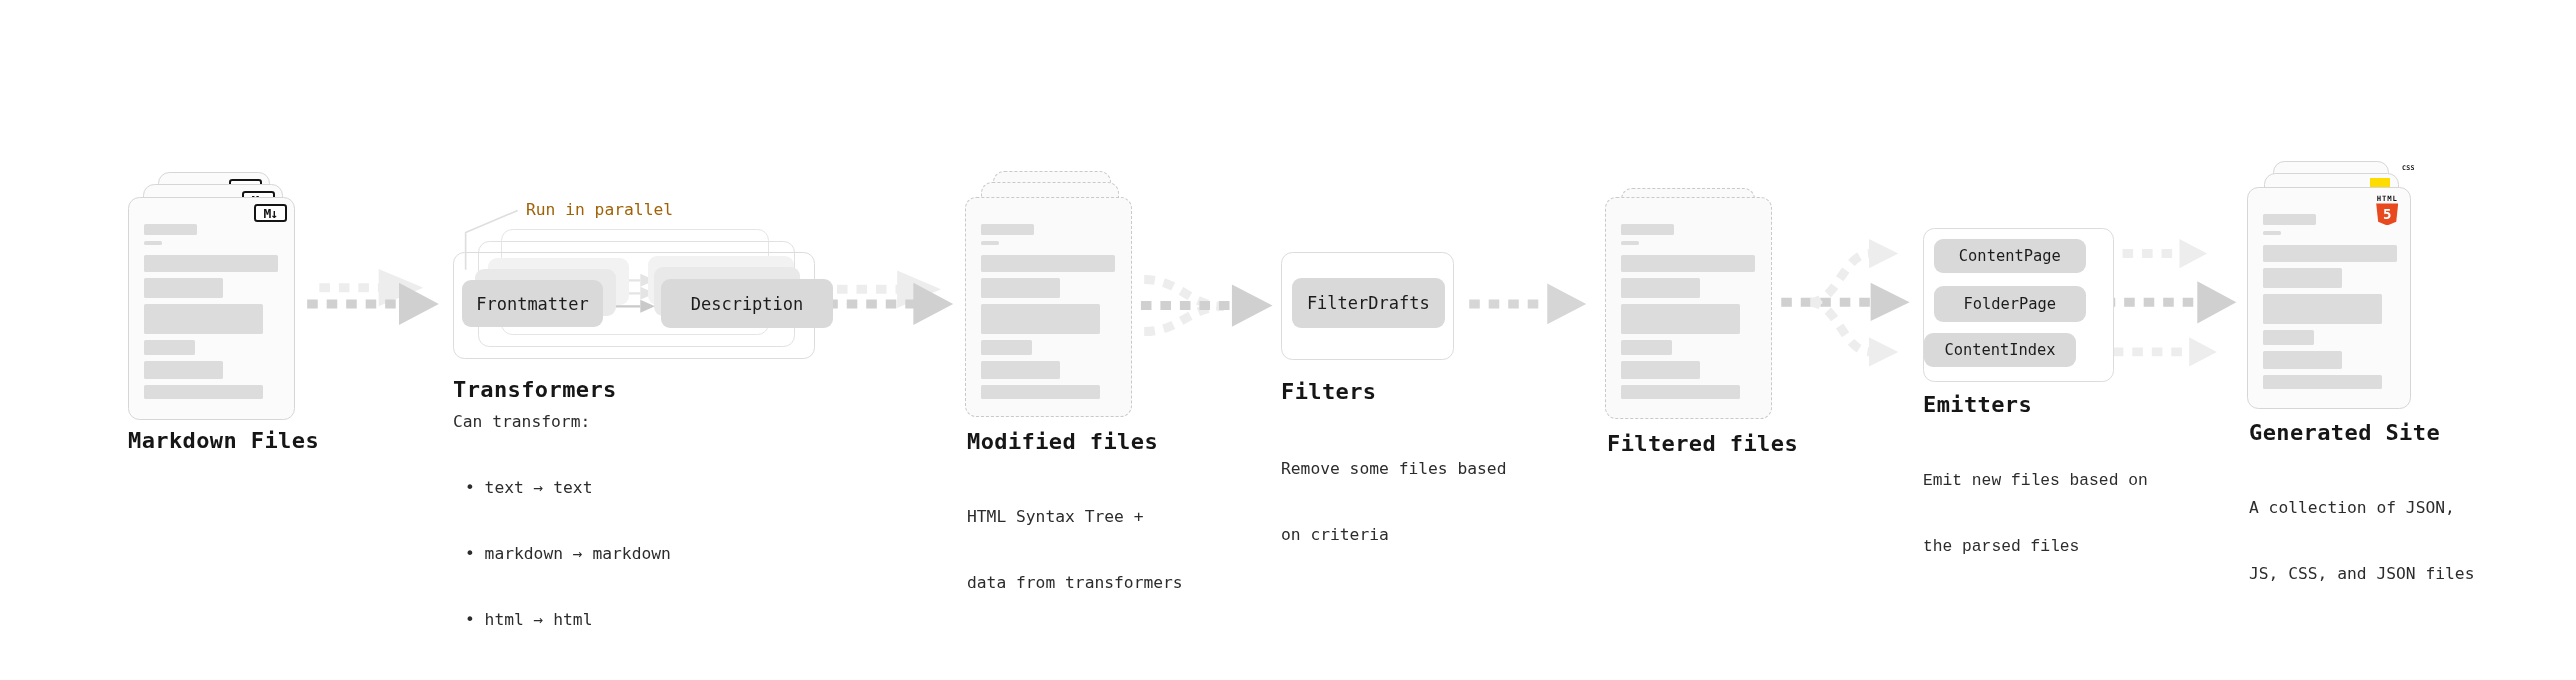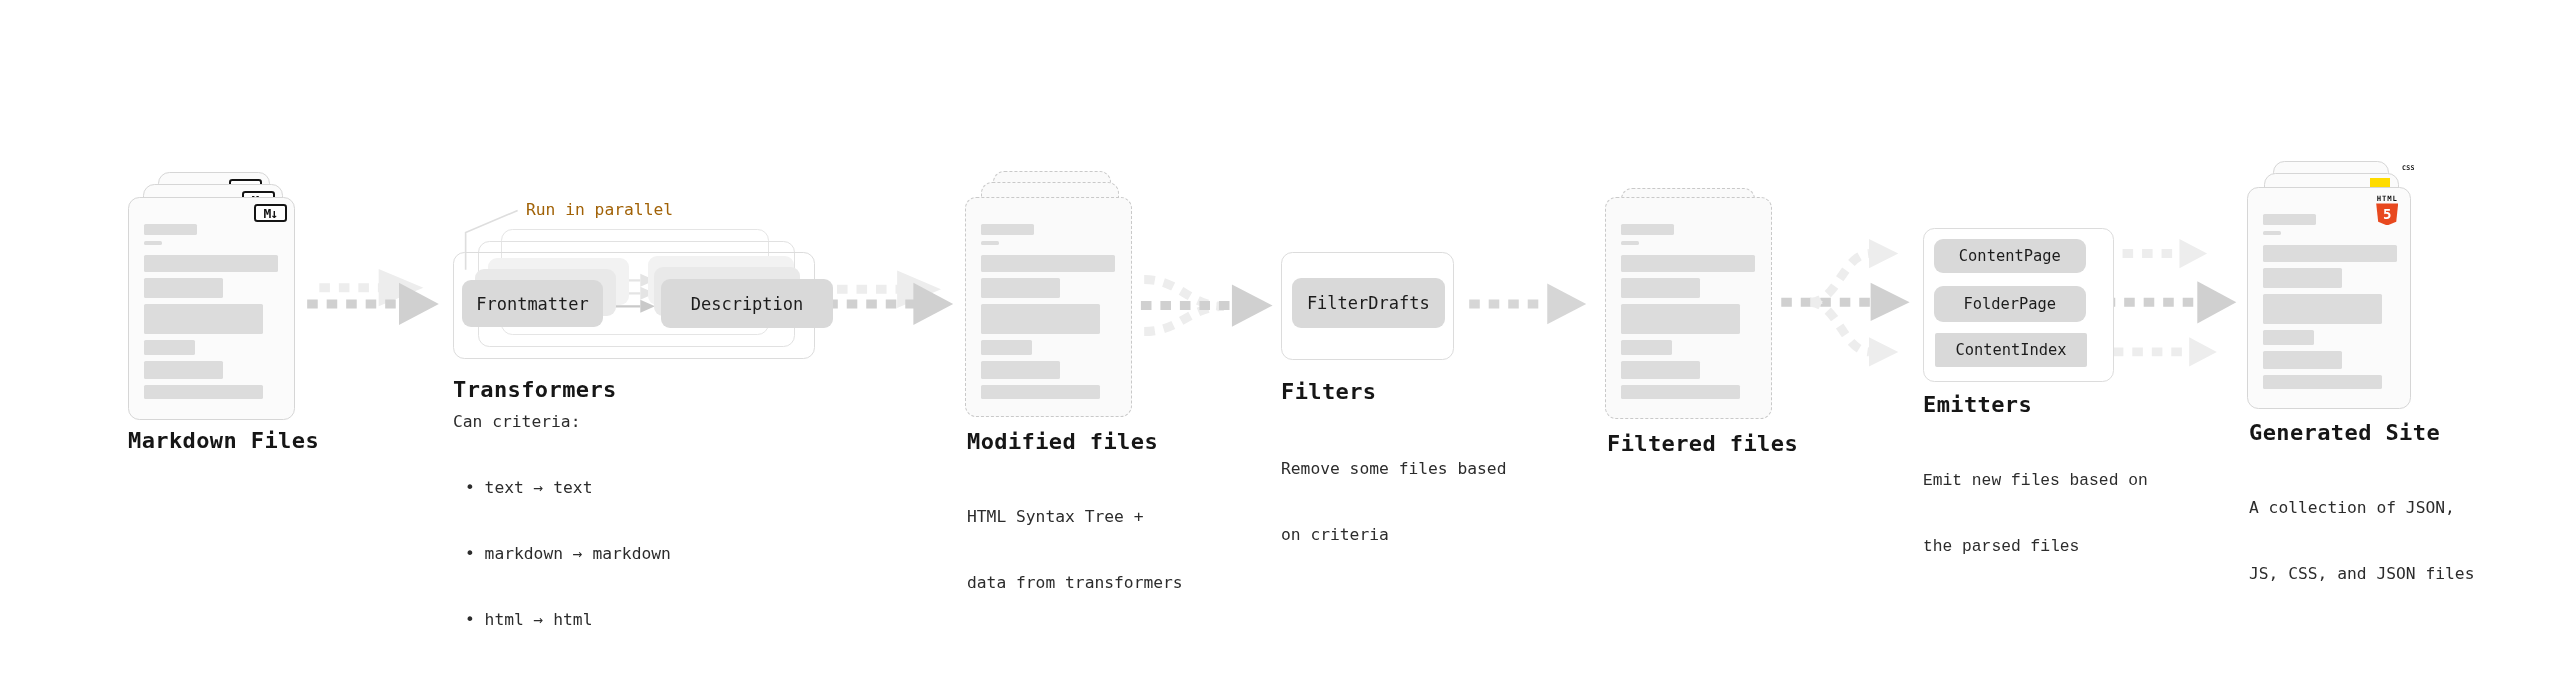--- a/index.html
+++ b/index.html
@@ -156,21 +156,21 @@
     <div class="t-box" style="left:453px;top:252px;width:362px;height:107px;border-color:#dcdcdc;z-index:4;"></div>
 
     <div class="pill ghost2" style="left:488px;top:258px;width:141px;height:47px;z-index:5;"></div>
     <div class="pill ghost1" style="left:475px;top:269px;width:141px;height:47px;z-index:6;"></div>
     <div class="pill" style="left:462px;top:280px;width:141px;height:47px;z-index:7;">Frontmatter</div>
 
     <div class="pill ghost2" style="left:648px;top:256px;width:146px;height:49px;z-index:5;"></div>
     <div class="pill ghost1" style="left:654px;top:267px;width:146px;height:49px;z-index:6;"></div>
     <div class="pill" style="left:661px;top:279px;width:172px;height:49px;z-index:7;">Description</div>
     <div class="stage-title" style="left:453px;top:377px;">Transformers</div>
-    <div class="stage-sub" style="left:453px;top:411px;">Can criteria:</div>
+    <div class="stage-sub" style="left:453px;top:411px;">Can transform:</div>
     <div class="bullets" style="left:465px;top:433px;">
       <div>• text → text</div>
       <div>• markdown → markdown</div>
       <div>• html → html</div>
     </div>
   </section>
 
   <section>
     <div class="file-card dashed back-card" style="left:993px;top:171px;width:118px;z-index:2;"></div>
     <div class="file-card dashed back-card" style="left:981px;top:182px;width:138px;z-index:3;"></div>
@@ -214,21 +214,21 @@
         <div style="position: absolute; left: 14.6px; top: 163px; width: 79px; height: 18px; background: rgb(220, 220, 220); border-radius: 1.6px;"></div>
         <div style="position: absolute; left: 14.6px; top: 187px; width: 119px; height: 14px; background: rgb(220, 220, 220); border-radius: 1.6px;"></div>
       </div>
     <div class="stage-title" style="left:1607px;top:431px;">Filtered files</div>
   </section>
 
   <section>
     <div class="group-box" style="left:1923px;top:228px;width:191px;height:154px;z-index:4;">
       <div class="pill" style="left:9.8px;top:9.8px;width:152px;height:34px;border-radius:9px;font-size:15.4px;">ContentPage</div>
       <div class="pill" style="left:9.8px;top:57px;width:152px;height:36px;border-radius:9px;font-size:15.4px;">FolderPage</div>
-      <div class="pill" style="left:11px;top:104px;width:152px;height:34px;border-radius:2px;font-size:15.4px;">ContentIndex</div>
+      <div class="pill" style="left:0;top:104px;width:152px;height:34px;border-radius:9px;font-size:15.4px;">ContentIndex</div>
     </div>
     <div class="stage-title" style="left:1923px;top:392px;">Emitters</div>
     <div class="stage-sub" style="left:1923px;top:426px;font-family:Liberation Mono, monospace;">
       <div>Emit new files based on</div>
       <div>the parsed files</div>
     </div>
   </section>
 
   <section>
     <div class="file-card back-card" style="left:2273px;top:161px;width:116px;z-index:2;">

